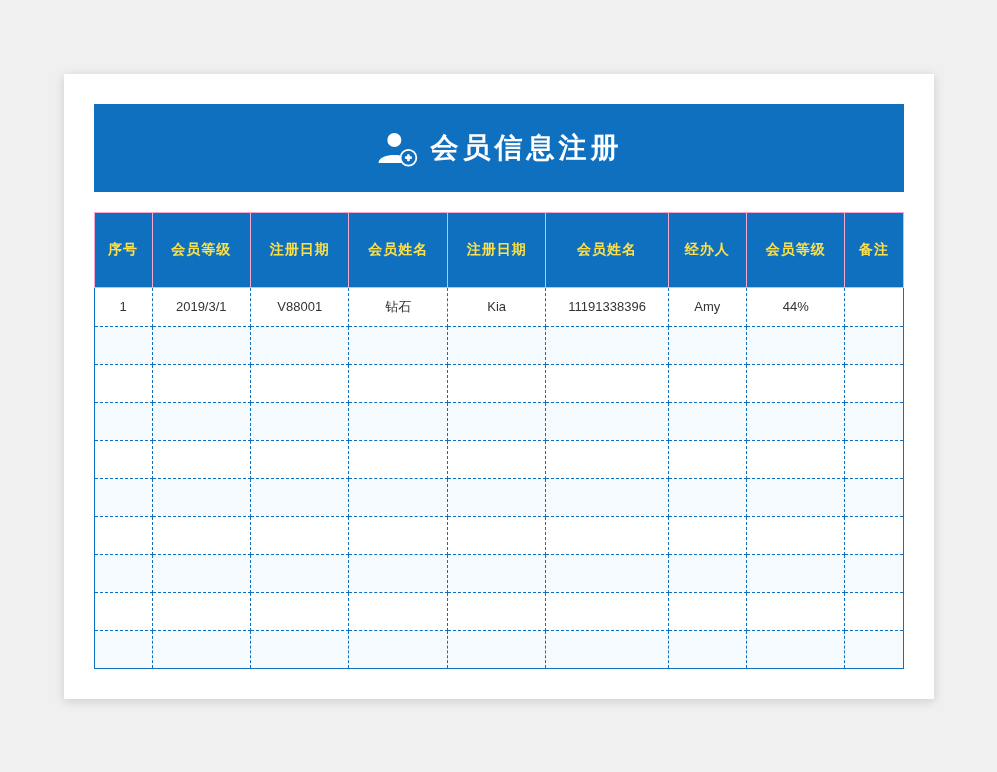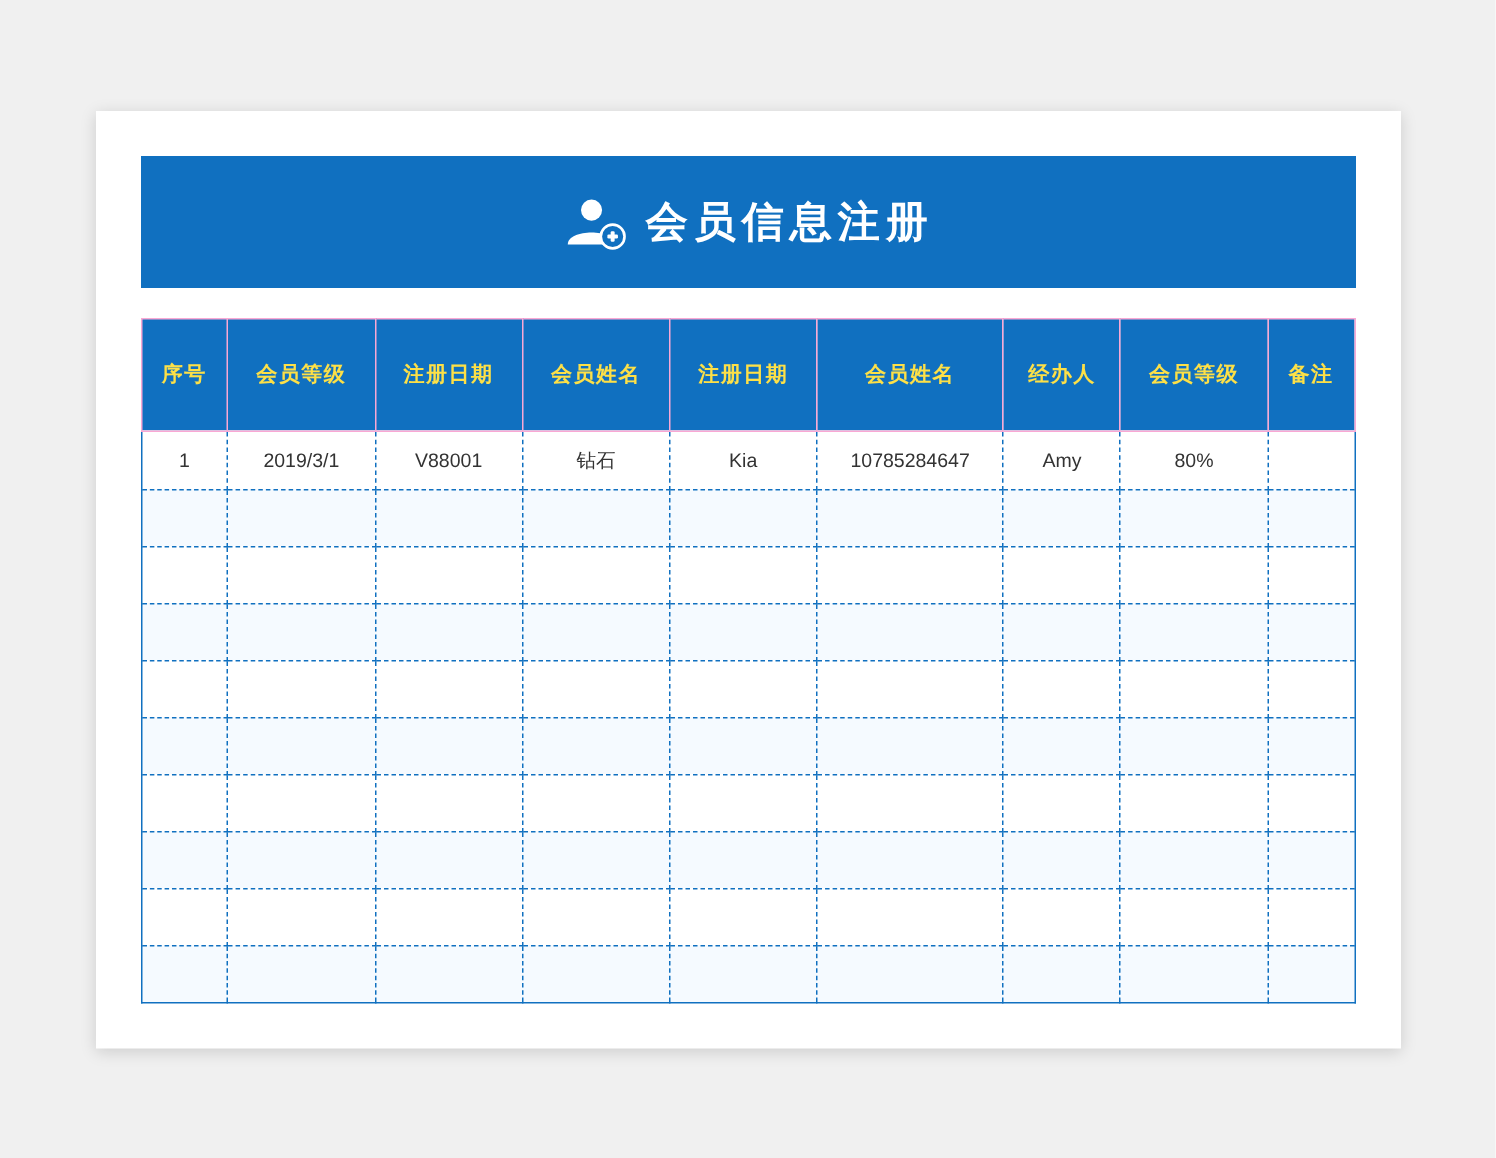--- a/index.html
+++ b/index.html
@@ -121,23 +121,23 @@
         <th>备注</th>
       </tr>
     </thead>
     <tbody id="table-body">
     <tr>
           <td>1</td>
           <td>2019/3/1</td>
           <td>V88001</td>
           <td>钻石</td>
           <td>Kia</td>
-          <td>10785284647</td>
+          <td>11191338396</td>
           <td>Amy</td>
-          <td>80%</td>
+          <td>44%</td>
           <td></td>
         </tr>
         <tr>
           <td></td>
           <td></td>
           <td></td>
           <td></td>
           <td></td>
           <td></td>
           <td></td>

